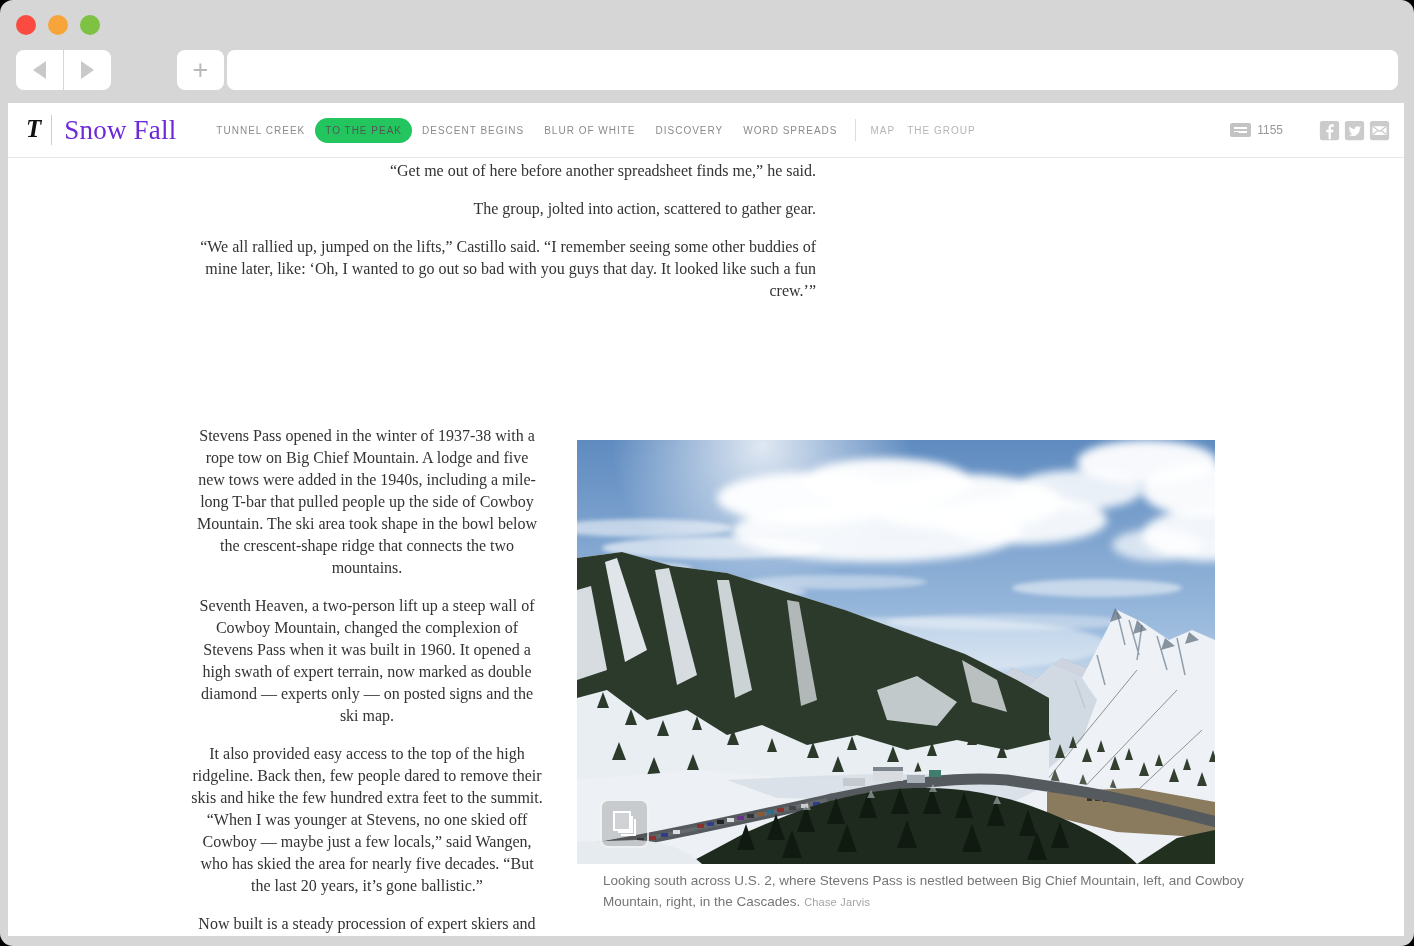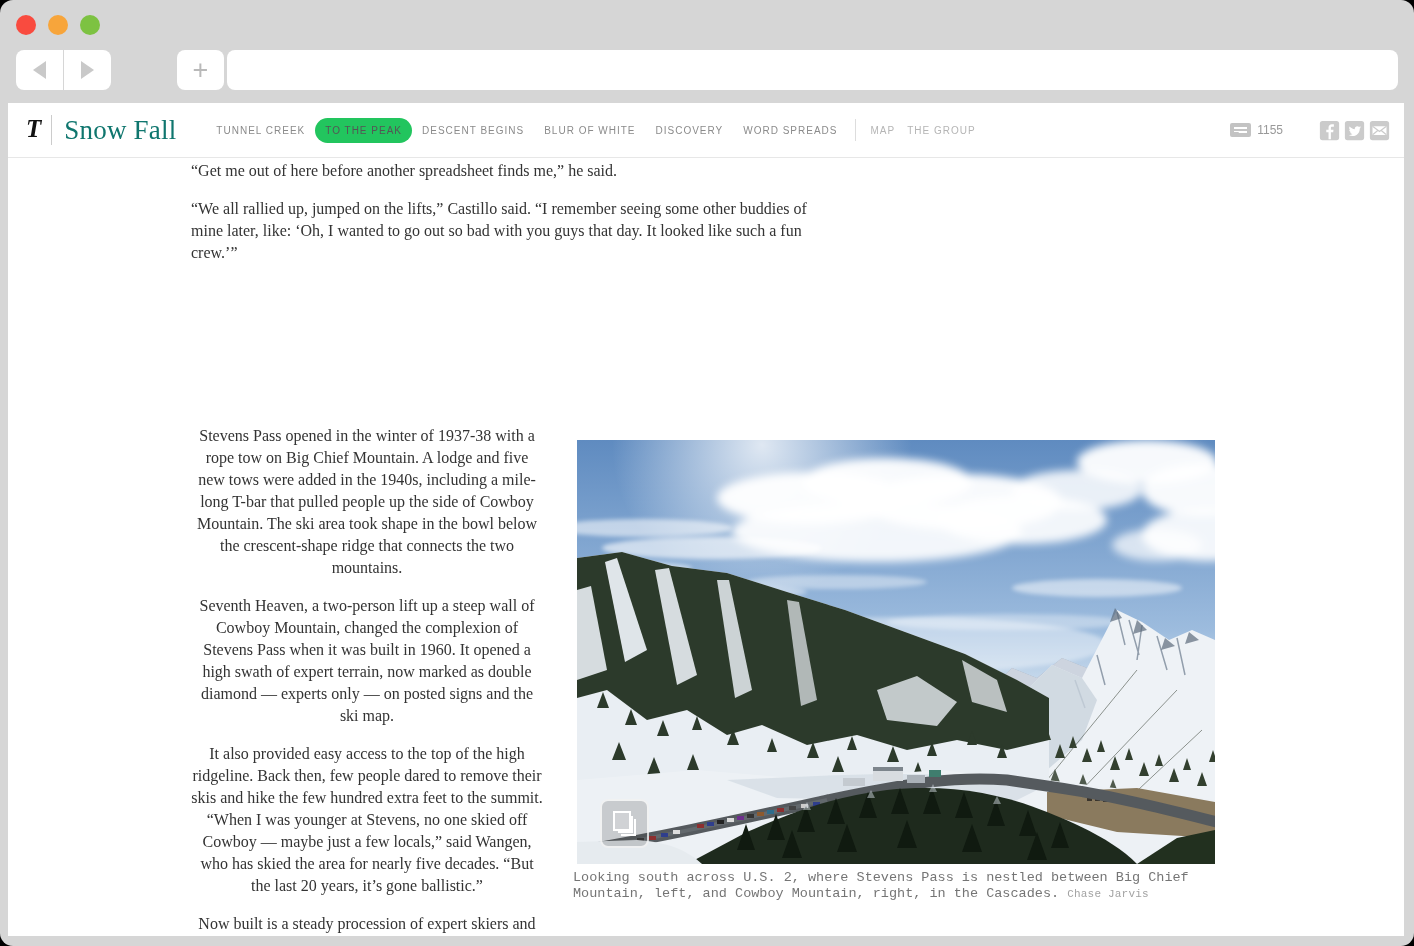--- a/index.html
+++ b/index.html
@@ -21,51 +21,51 @@
   .tri.right { border-left:13px solid #c9c9c9; }
   .newtab { width:47px; background:#fff; border-radius:8px; margin-left:66px; display:flex; align-items:center; justify-content:center; color:#b9b9b9; font-size:27px; font-weight:300; line-height:1; }
   .addressbar { flex:1; margin-left:3px; background:#fff; border-radius:8px; border:none; outline:none; font-size:14px; padding:0 12px; color:#555; }
 
   
   .page { position:absolute; left:8px; right:10px; top:103px; bottom:10px; background:#fff; overflow:hidden; }
 
   .siteheader { position:absolute; top:0; left:0; right:0; height:55px; background:#fff; border-bottom:1px solid #e7e7e7; display:flex; align-items:center; padding:0 14px 0 12px; }
   .nytlogo { font-family:"Liberation Serif","DejaVu Serif",serif; font-size:25px; font-weight:700; font-style:italic; color:#111; padding:0 0 2px 6px; }
   .brandsep { width:1px; height:30px; background:#ccc; margin:0 12px 0 10px; }
-  .brand { font-family:"Liberation Serif","DejaVu Serif",serif; font-size:27px; color:#0f766e; letter-spacing:.2px; white-space:nowrap; }
+  .brand { font-family:"Liberation Serif","DejaVu Serif",serif; font-size:27px; color:#6d28d9; letter-spacing:.2px; white-space:nowrap; }
 
   .mainnav { display:flex; align-items:center; margin-left:30px; }
   .navitem { font-size:10px; letter-spacing:1px; color:#8b8b8b; white-space:nowrap; padding:7px 10px; cursor:default;text-align:center; }
   .navitem.active { background:#22c55e; border-radius:13px; color:#555; }
   .navsep { width:1px; height:22px; background:#ddd; margin:0 8px; }
   .navitem.secondary { color:#b5b5b5; padding:7px 6px; }
 
   .headright { margin-left:auto; display:flex; align-items:center;gap:14px; }
   .commentwrap { display:flex; align-items:center; margin-right:22px; }
   .bubble { position:relative; width:21px; height:14px; background:#c3c3c3; border-radius:2px; }
   .bubble::after { content:""; position:absolute; left:3px; bottom:-5px; border:5px solid transparent; border-top-color:#c3c3c3; border-left-width:3px; border-right-width:3px; }
   .bubble .line { position:absolute; left:4px; right:4px; height:2px; background:#fff; }
   .bubble .l1 { top:4px; } .bubble .l2 { top:8px; }
   .commentcount { font-size:12px; color:#999; margin-left:6px; }
   .social { display:flex; gap:4px; }
   .socialicon { width:21px; height:21px; }
 
   
   .article-serif { font-family:"Liberation Serif","DejaVu Serif",serif; font-size:16px; line-height:22px; color:#333; }
   .introblock { position:absolute; left:183px; top:57px; width:625px; }
-  .introblock p { margin-bottom:16px; }
+  .introblock p { margin-bottom:16px;text-align:right; }
   .sectionheading { position:absolute; left:183px; top:263px; font-family:"Liberation Serif","DejaVu Serif",serif; font-size:31px; font-weight:400; color:#141414; }
   .columnblock { position:absolute; left:183px; top:322px; width:352px; }
   .columnblock p { margin-bottom:16px;text-align:center; }
 
   
   .photowrap { position:absolute; left:569px; top:337px; width:638px; height:424px; overflow:hidden; background:#9ab0cc; }
   .photowrap svg { display:block; }
   .slideshow-btn { position:absolute; left:23px; bottom:16px; width:49px; height:49px; border:2px solid rgba(255,255,255,.75); border-radius:8px; background:rgba(70,70,70,.22); display:flex; align-items:center; justify-content:center; cursor:pointer; }
-  .caption { position:absolute; left:565px; top:767px; width:648px; font-size:13.5px; line-height:16px; color:#757575;font-family:Liberation Mono, monospace; }
+  .caption { position:absolute; left:595px; top:767px; width:648px; font-size:13.5px; line-height:21px; color:#757575; }
   .caption .credit { font-size:11px; color:#a3a3a3; letter-spacing:.2px; }
 </style>
 </head>
 <body>
 
 <div class="window">
 
   <div class="traffic">
     <div class="dot" style="background: rgb(249, 75, 63);"></div>
     <div class="dot" style="background: rgb(247, 165, 59);"></div>
@@ -125,20 +125,21 @@
             <rect x="1" y="1" width="22" height="22" rx="3" fill="#cbcbcb"></rect>
             <rect x="4" y="7" width="16" height="10" rx="1" fill="#fff"></rect>
             <path d="M4.5 7.5 12 13l7.5-5.5M4.5 16.5 10 12m4 0 5.5 4.5" stroke="#cbcbcb" stroke-width="1.4" fill="none"></path>
           </svg>
         </div>
       </div>
     </div>
 
     <div class="introblock article-serif">
       <p>“Get me out of here before another spreadsheet finds me,” he said.</p>
+      <p>The group, jolted into action, scattered to gather gear.</p>
       <p>“We all rallied up, jumped on the lifts,” Castillo said. “I remember seeing some other buddies of mine later, like: ‘Oh, I wanted to go out so bad with you guys that day. It looked like such a fun crew.’”</p>
     </div>
 
 
     <div class="columnblock article-serif">
       <p>Stevens Pass opened in the winter of 1937-38 with a rope tow on Big Chief Mountain. A lodge and five new tows were added in the 1940s, including a mile-long T-bar that pulled people up the side of Cowboy Mountain. The ski area took shape in the bowl below the crescent-shape ridge that connects the two mountains.</p>
       <p>Seventh Heaven, a two-person lift up a steep wall of Cowboy Mountain, changed the complexion of Stevens Pass when it was built in 1960. It opened a high swath of expert terrain, now marked as double diamond — experts only — on posted signs and the ski map.</p>
       <p>It also provided easy access to the top of the high ridgeline. Back then, few people dared to remove their skis and hike the few hundred extra feet to the summit. “When I was younger at Stevens, no one skied off Cowboy — maybe just a few locals,” said Wangen, who has skied the area for nearly five decades. “But the last 20 years, it’s gone ballistic.”</p>
       <p>Now built is a steady procession of expert skiers and</p>
     </div>

